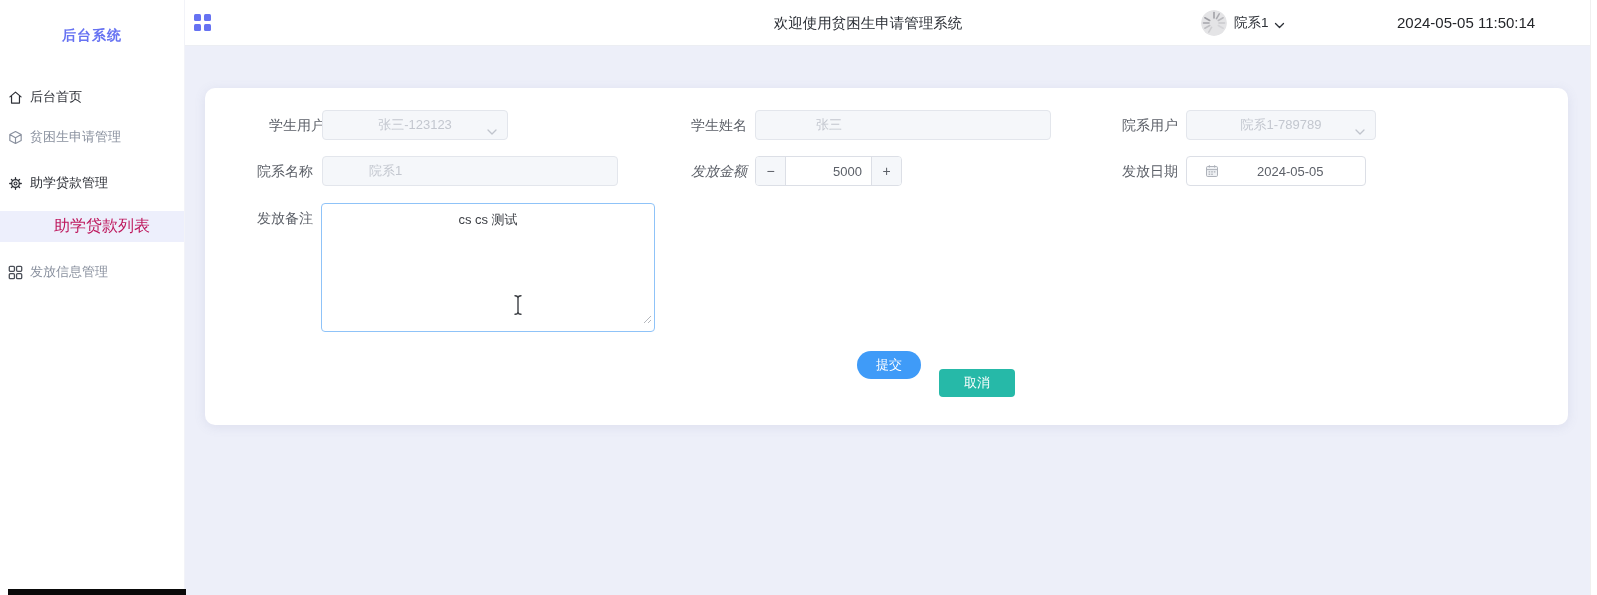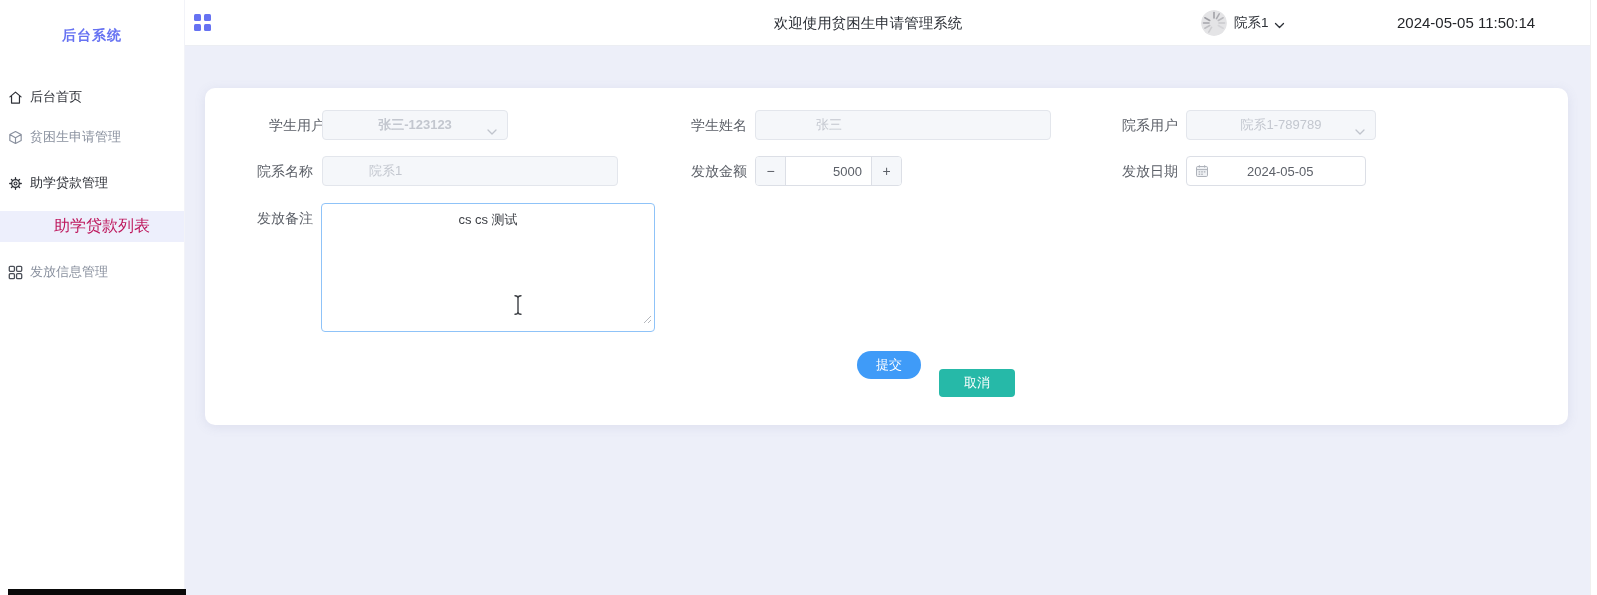--- a/index.html
+++ b/index.html
@@ -219,21 +219,21 @@
         </svg>
     </span>
   </div>
 
   <div class="datetime">2024-05-05 11:50:14</div>
 </div>
 
 <div class="card">
 
   <div class="flabel" style="left:20px; top:22px;">学生用户</div>
-  <div class="field disabled-field center-txt" style="left:117px; top:22px; width:186px;font-weight:bold;">
+  <div class="field disabled-field center-txt" style="left:117px; top:22px; width:186px;">
     <span>张三-123123</span>
     <span class="sel-chevron">
       <svg width="10" height="6" viewBox="0 0 10 6">
           <path d="M1 1 L5 5 L9 1" fill="none" stroke="#c0c4cc" stroke-width="1.3" stroke-linecap="round" stroke-linejoin="round"></path>
         </svg>
     </span>
   </div>
 
   <div class="flabel" style="left:442px; top:22px;">学生姓名</div>
   <div class="field disabled-field" style="left:550px; top:22px; width:296px; padding-left:60px;">
@@ -248,29 +248,29 @@
           <path d="M1 1 L5 5 L9 1" fill="none" stroke="#c0c4cc" stroke-width="1.3" stroke-linecap="round" stroke-linejoin="round"></path>
         </svg>
     </span>
   </div>
 
   <div class="flabel" style="left:8px; top:68px;">院系名称</div>
   <div class="field disabled-field" style="left:117px; top:68px; width:296px; padding-left:46px;">
     <span>院系1</span>
   </div>
 
-  <div class="flabel" style="left:442px; top:68px;">发放金额</div>
+  <div class="flabel" style="left:442px; top:68px;font-style:italic;">发放金额</div>
   <div class="stepper">
     <div class="step-btn dec">−</div>
     <div class="step-val">5000</div>
     <div class="step-btn inc">+</div>
   </div>
 
   <div class="flabel" style="left:873px; top:68px;">发放日期</div>
-  <div class="field date-field" style="left:981px; top:68px; width:180px; padding-left:8px;">
+  <div class="field date-field" style="left:981px; top:68px; width:180px; padding-left:18px;">
     <span style="display:flex;">
       <svg width="14" height="14" viewBox="0 0 14 14">
         <rect x="1.5" y="2.5" width="11" height="10" rx="1.2" fill="#eff1f4" stroke="#aeb2ba" stroke-width="1"></rect>
         <line x1="1.5" y1="5.6" x2="12.5" y2="5.6" stroke="#aeb2ba" stroke-width="1"></line>
         <line x1="4.4" y1="1.2" x2="4.4" y2="3.6" stroke="#aeb2ba" stroke-width="1.1"></line>
         <line x1="9.6" y1="1.2" x2="9.6" y2="3.6" stroke="#aeb2ba" stroke-width="1.1"></line>
         <g fill="#aeb2ba">
             <rect x="3.6" y="7.2" width="1.6" height="1.3"></rect>
             <rect x="6.2" y="7.2" width="1.6" height="1.3"></rect>
             <rect x="8.8" y="7.2" width="1.6" height="1.3"></rect>

